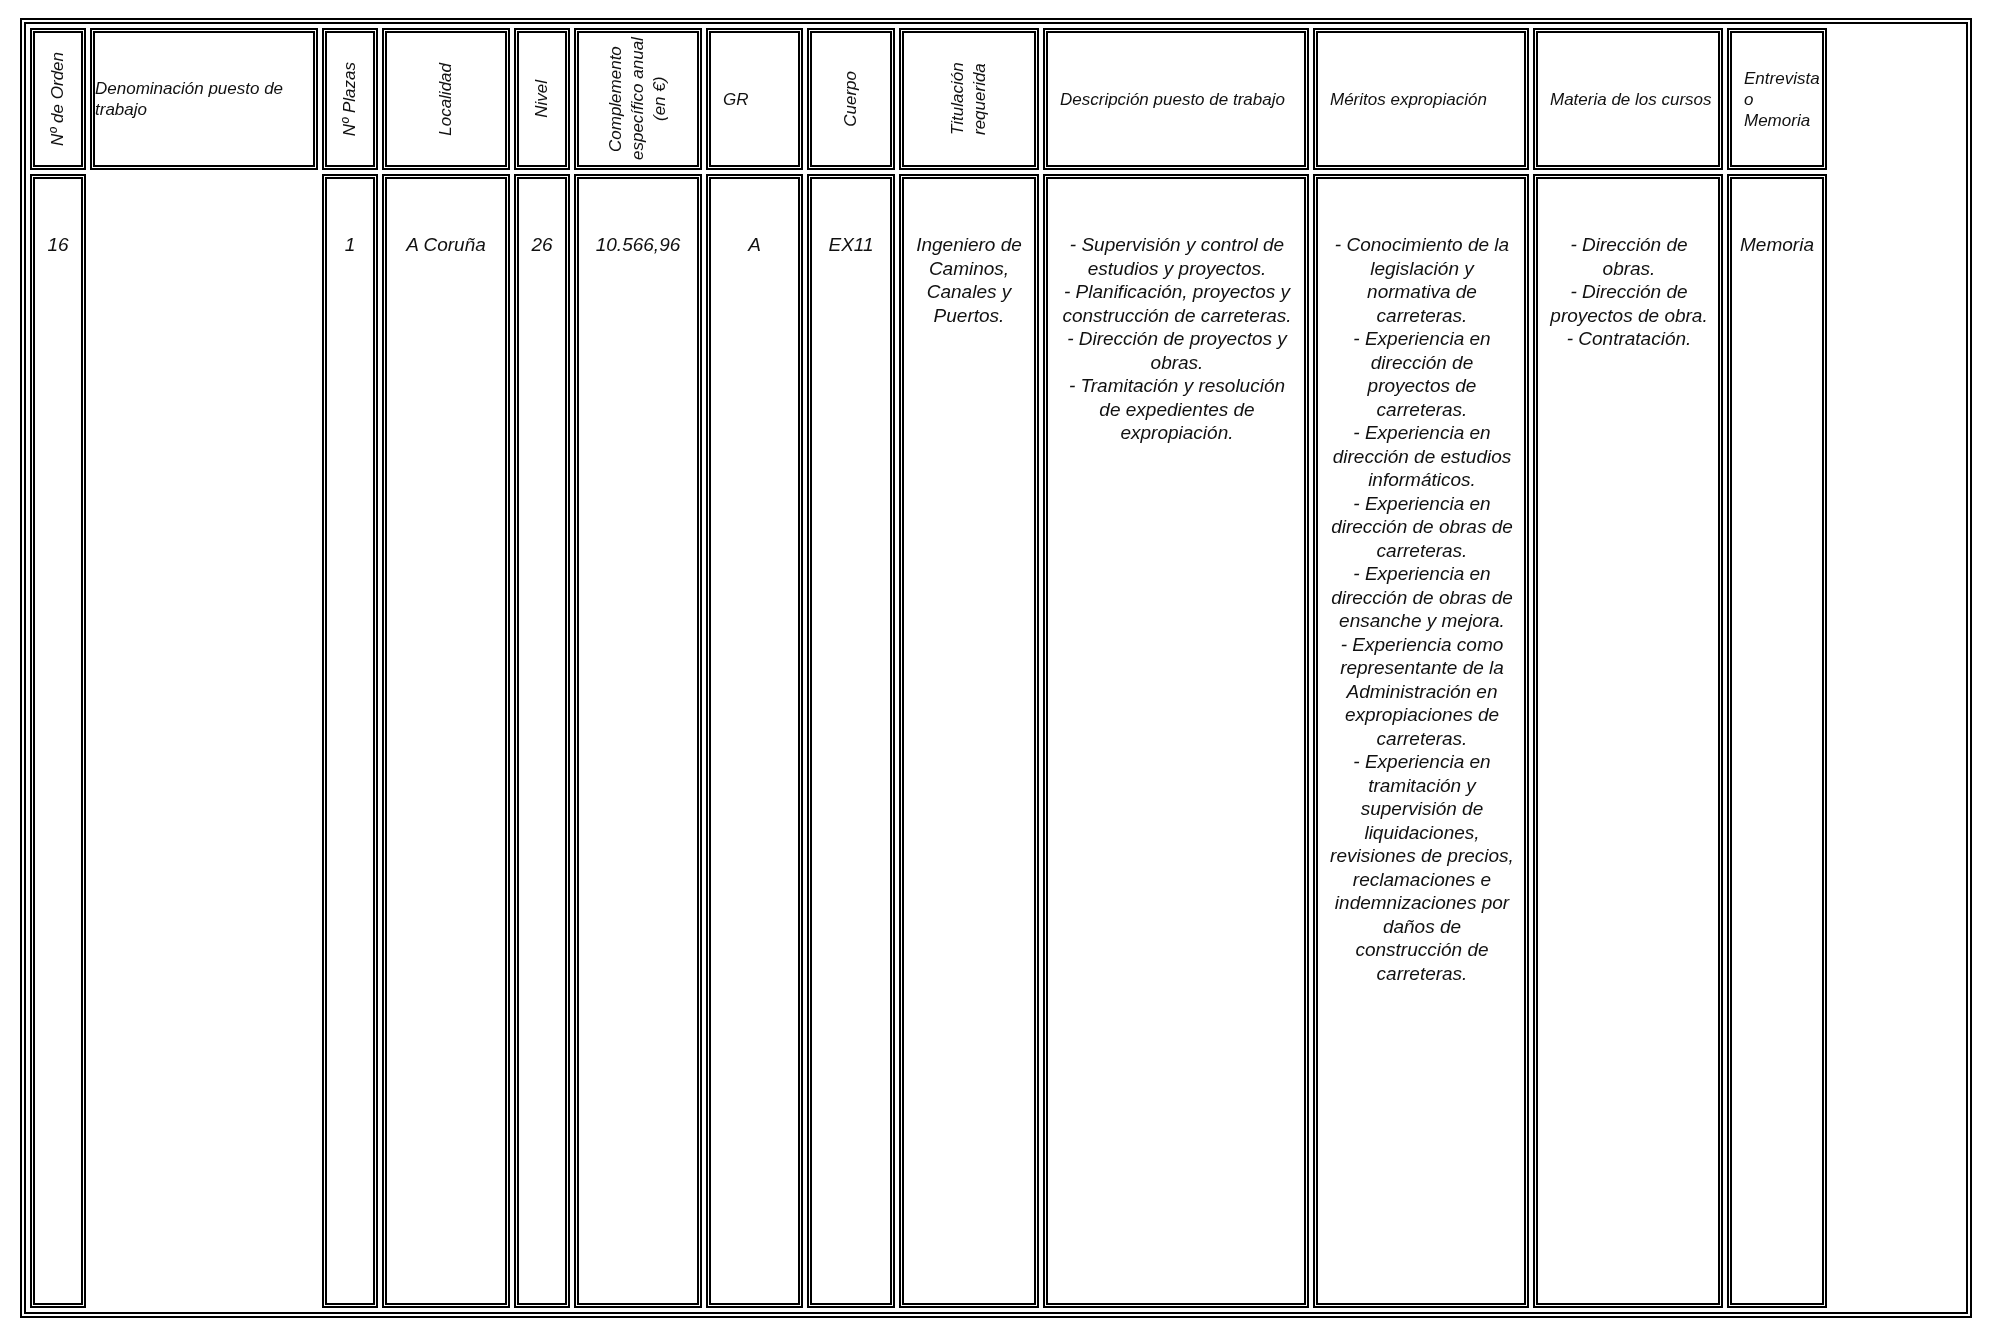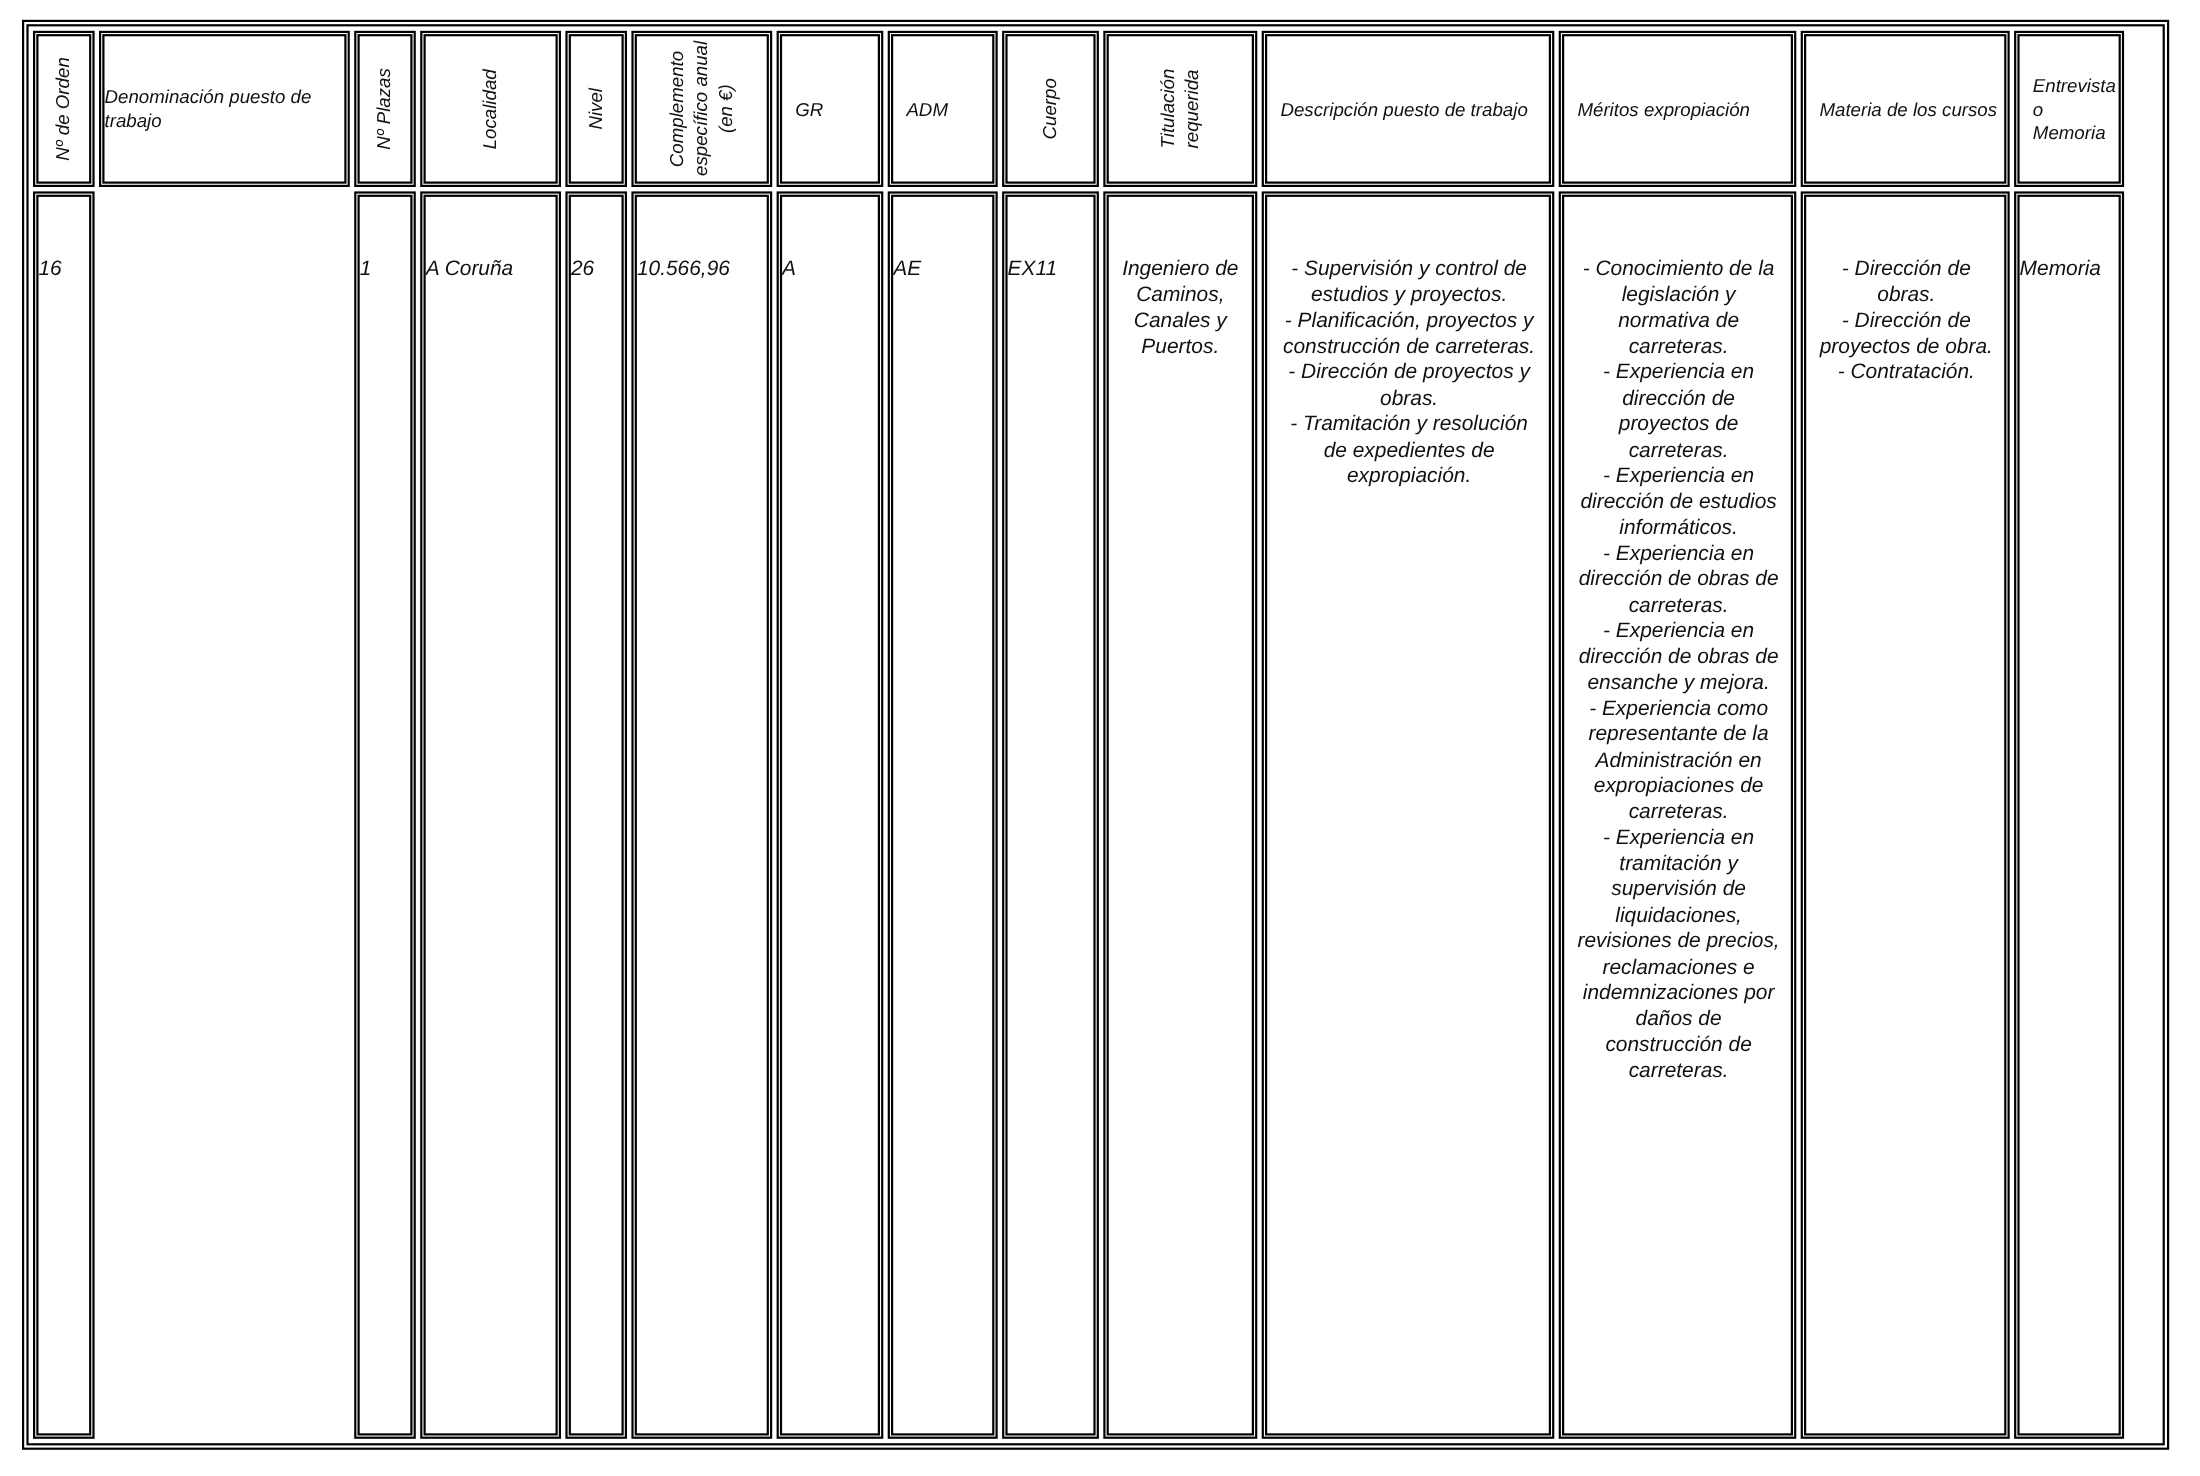--- a/index.html
+++ b/index.html
@@ -56,20 +56,21 @@
     line-height:22px;
     text-align:center;
   }
   .bcell{
     flex:1 1 auto;
     font-size:19px;
     line-height:23.5px;
     overflow:hidden;
   }
   .bcell.val{
+    text-align:center;
     padding-top:54px;
   }
   .bcell.list{
     padding:54px 10px 0 12px;
     white-space:pre-line;
     text-align:center;
   }
   .bcell.b-denom{padding-top:8px;text-align:center;}
   .group-hdr{font-weight:bold;margin-bottom:24px;}
   .bcell.b-titulacion{padding:54px 8px 0 8px;text-align:center;}
@@ -120,26 +121,20 @@
     <div class="bcell val">10.566,96</div>
   </div>
 
   <div class="col c6">
     <div class="hcell h-left">
       <span>GR</span>
     </div>
     <div class="bcell val">A</div>
   </div>
 
-  <div class="col c7">
-    <div class="hcell h-left">
-      <span>ADM</span>
-    </div>
-    <div class="bcell val">AE</div>
-  </div>
 
   <div class="col c8">
     <div class="hcell vert">
       <span>Cuerpo</span>
     </div>
     <div class="bcell val">EX11</div>
   </div>
 
   <div class="col c9">
     <div class="hcell vert">

